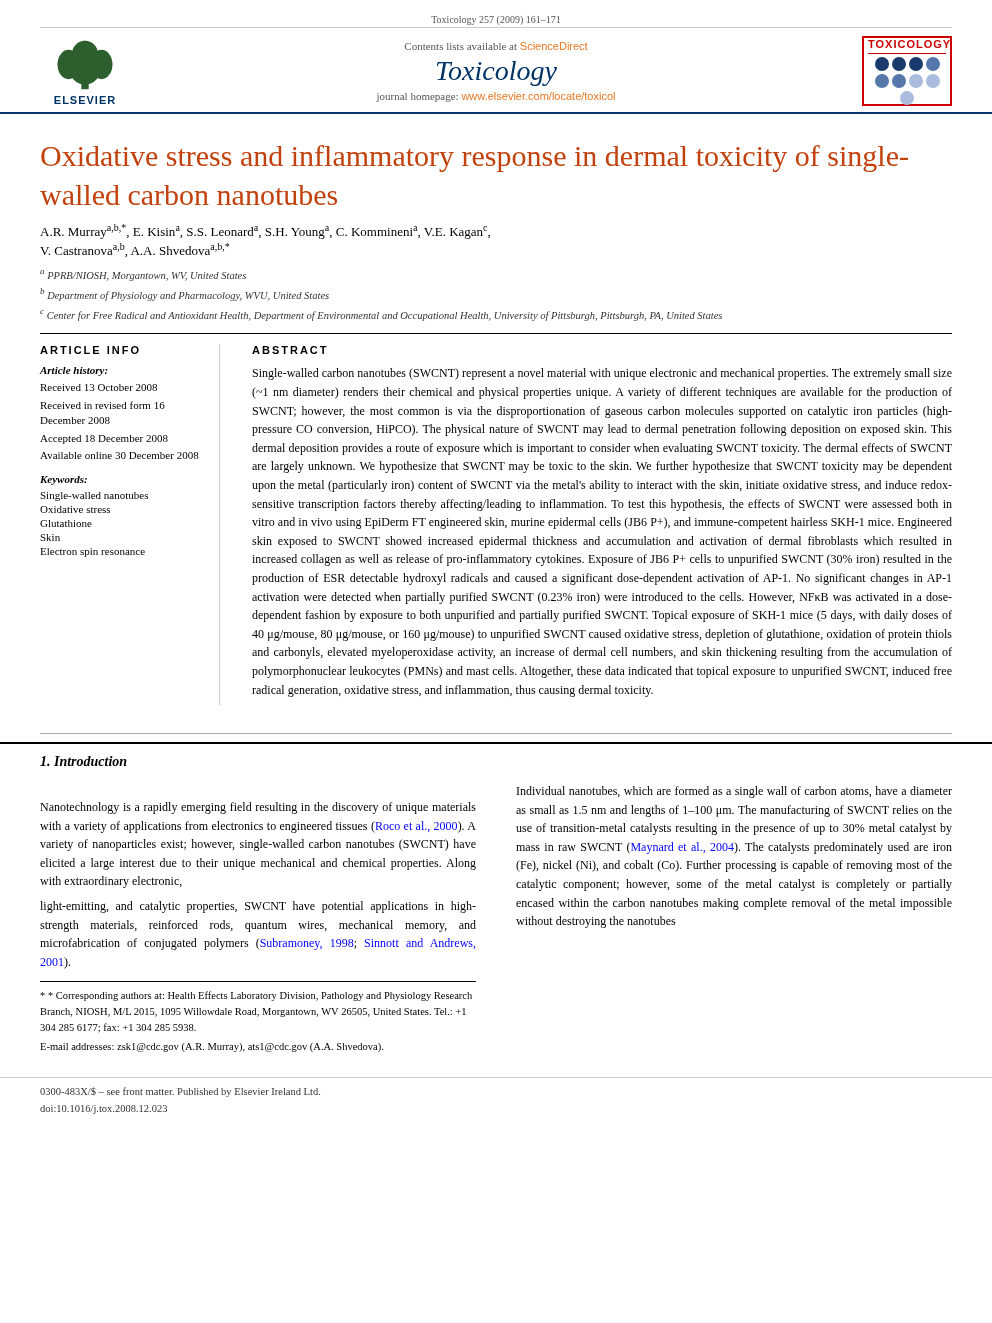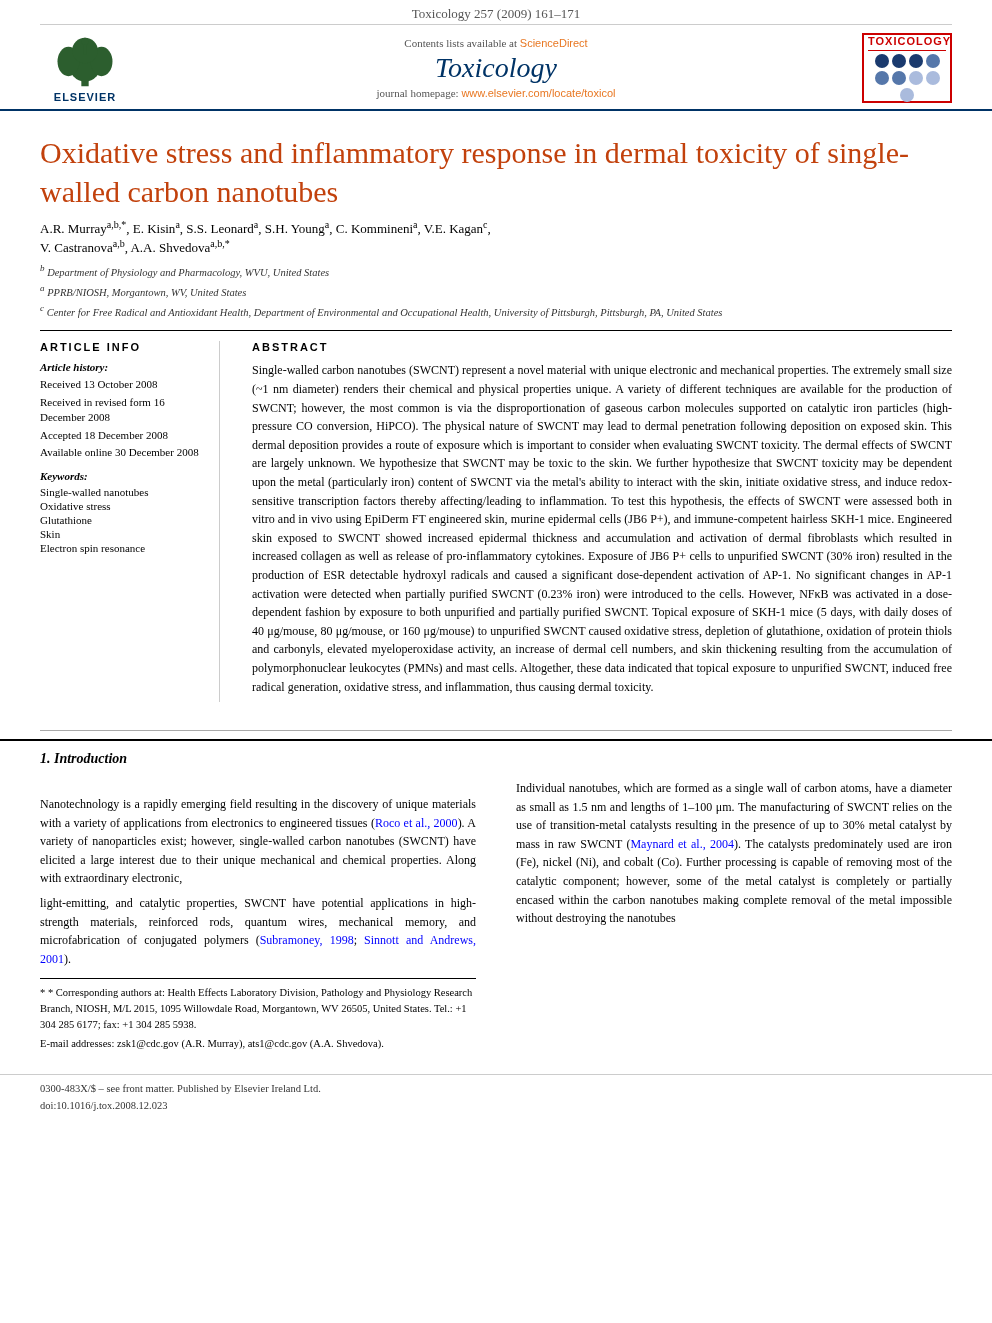--- a/index.html
+++ b/index.html
@@ -8,23 +8,23 @@
       font-family: "Times New Roman", Times, serif;
       font-size: 13px;
       color: #000;
       width: 992px;
       min-height: 1323px;
     }
 
     
     .top-bar {
       text-align: center;
-      font-size: 13px;
+      font-size: 10px;
       color: #555;
-      padding: 6px 0 2px 0;
+      padding: 14px 0 2px 0;
       border-bottom: 1px solid #ccc;
       margin: 0 40px;
     }
 
     .journal-header {
       display: flex;
       align-items: center;
       justify-content: space-between;
       padding: 8px 40px 6px 40px;
       border-bottom: 2px solid #003366;
@@ -370,22 +370,22 @@
     <span> E. Kisin<sup class="author-sup">a</sup>,</span>
     <span> S.S. Leonard<sup class="author-sup">a</sup>,</span>
     <span> S.H. Young<sup class="author-sup">a</sup>,</span>
     <span> C. Kommineni<sup class="author-sup">a</sup>,</span>
     <span> V.E. Kagan<sup class="author-sup">c</sup>,</span><br>
     <span> V. Castranova<sup class="author-sup">a,b</sup>,</span>
     <span> A.A. Shvedova<sup class="author-sup">a,b,*</sup></span>
   </div>
 
   <div class="affiliations">
+    <div class="affil-line"><sup class="affil-sup">a</sup> PPRB/NIOSH, Morgantown, WV, United States</div>
     <div class="affil-line"><sup class="affil-sup">b</sup> Department of Physiology and Pharmacology, WVU, United States</div>
-    <div class="affil-line"><sup class="affil-sup">a</sup> PPRB/NIOSH, Morgantown, WV, United States</div>
     <div class="affil-line"><sup class="affil-sup">c</sup> Center for Free Radical and Antioxidant Health, Department of Environmental and Occupational Health, University of Pittsburgh, Pittsburgh, PA, United States</div>
   </div>
 
   <div class="two-col">
 
     <div class="left-col">
       <div class="section-heading">ARTICLE INFO</div>
       <div class="article-history-label">Article history:</div>
       <div id="history-items">
           <div class="history-item">Received 13 October 2008</div>

